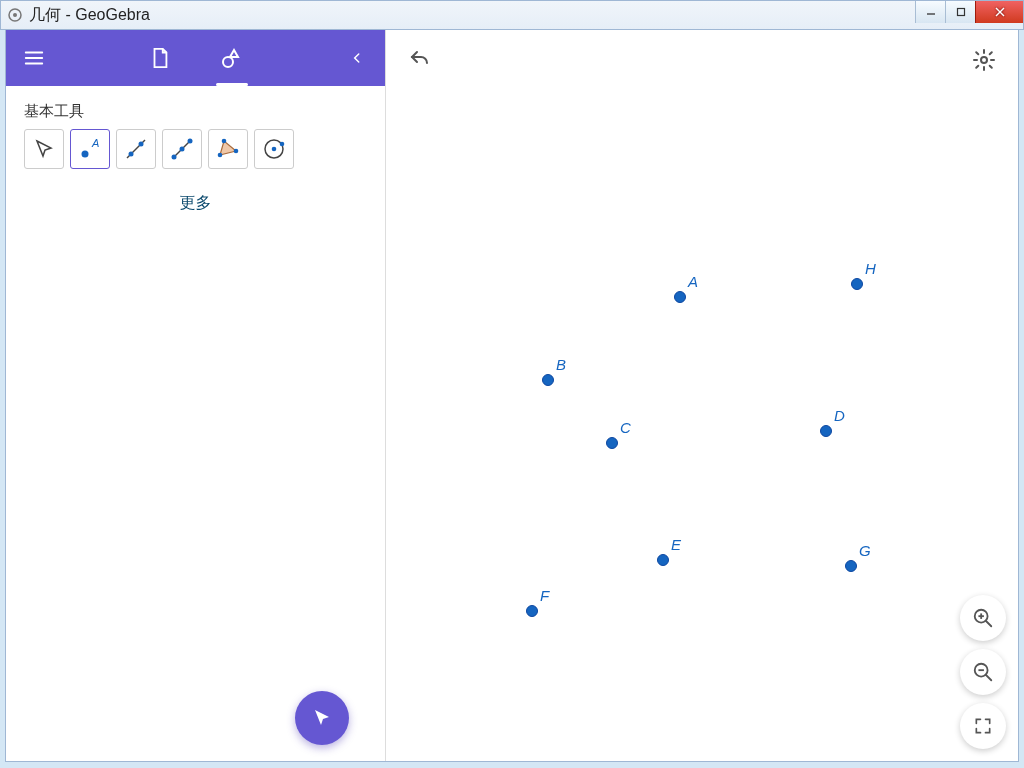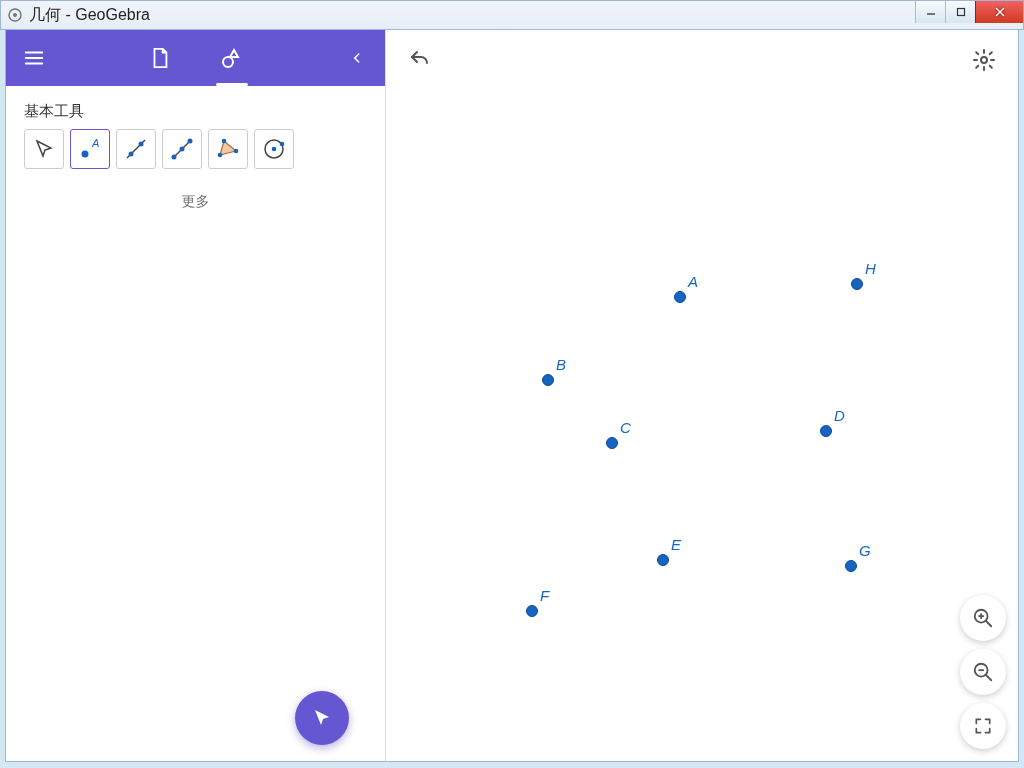--- a/index.html
+++ b/index.html
@@ -21,21 +21,21 @@
   .topbar { height:56px; background:#6557d2; display:flex; align-items:center; color:#fff; padding:0 8px; }
   .hamburger { width:40px; height:40px; display:flex; align-items:center; justify-content:center; cursor:pointer; border-radius:50%; }
   .tabs { display:flex; margin:0 auto; gap:32px; }
   .tab { width:40px; height:40px; display:flex; align-items:center; justify-content:center; cursor:pointer; position:relative; }
   .tab.active::after{ content:""; position:absolute; bottom:-8px; left:4px; right:4px; height:3px; background:#fff; border-radius:2px;}
   .collapse-btn { width:40px;height:40px;display:flex;align-items:center;justify-content:center;cursor:pointer;}
   .section-title { font-size:15px; color:#333; padding:16px 18px 8px; }
   .tools-row { display:flex; gap:6px; padding:0 18px; }
   .tool { width:40px; height:40px; border:1px solid #ccc; border-radius:3px; display:flex; align-items:center; justify-content:center; background:#fff; cursor:pointer;}
   .tool.selected { border:1.5px solid #6557d2; }
-  .more { color:#737373; font-size:14px; padding:24px 18px; cursor:pointer; text-align:center; width:100%; }
+  .more { color:#0c4a6e; font-size:16px; padding:24px 18px; cursor:pointer; text-align:center; width:100%; }
   .fab { position:absolute; bottom:16px; right:36px; width:54px; height:54px; border-radius:50%; background:#6557d2; box-shadow:0 3px 8px rgba(80,60,180,.4); display:flex; align-items:center; justify-content:center; cursor:pointer;}
 
   .canvas-area { flex:1; position:relative; background:#fff; }
   .canvas-toolbar { position:absolute; top:10px; left:14px; right:14px; display:flex; justify-content:space-between; }
   .undo-btn,.gear-btn { width:40px;height:40px;display:flex;align-items:center;justify-content:center;cursor:pointer;color:#555;border-radius:50%;}
 
   .point { position:absolute; }
   .point .dot{ width:12px;height:12px;border-radius:50%;background:#1565C0;border:1px solid #0d47a1;}
   .point .plabel{ position:absolute; left:14px; top:-18px; font-size:15px; color:#1565C0; font-style:italic;}
 

